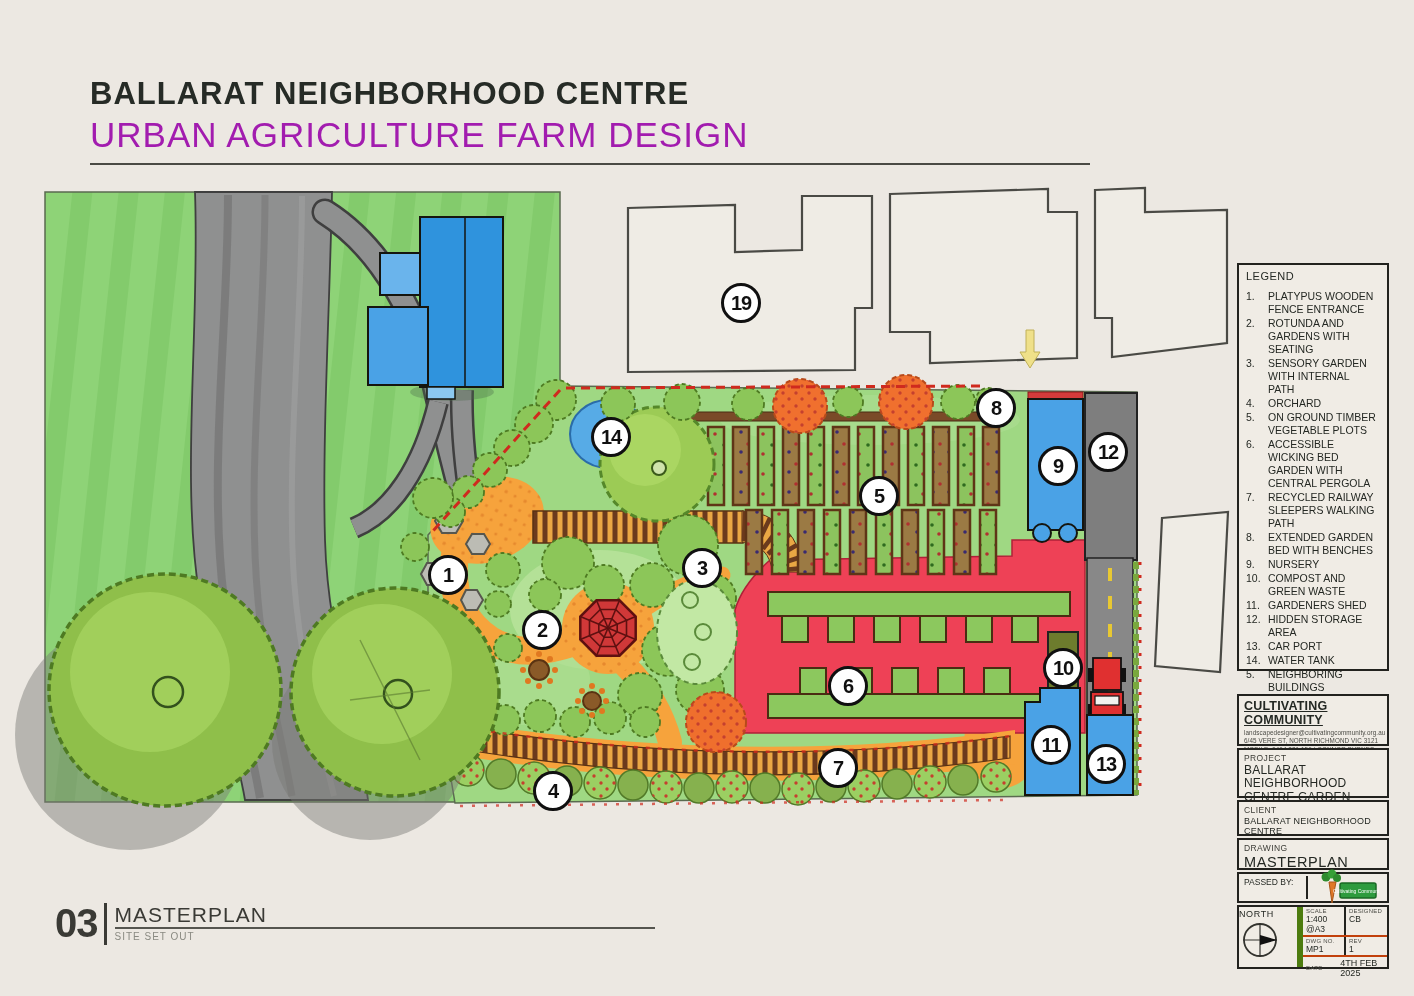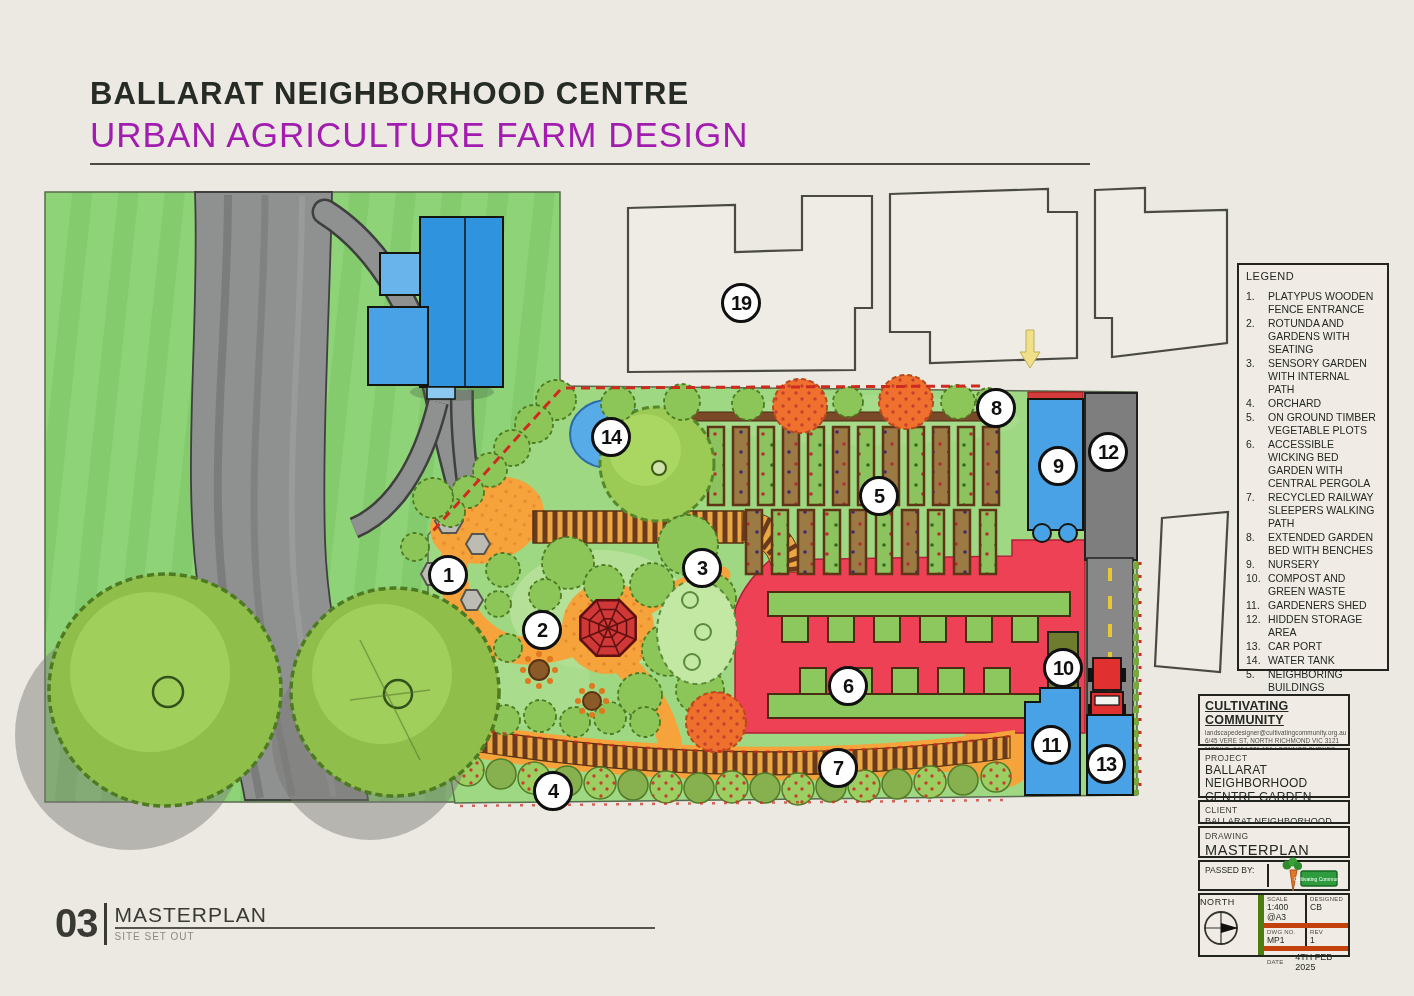--- a/index.html
+++ b/index.html
@@ -22,42 +22,42 @@
   
   .legend{position:absolute;left:1237px;top:263px;width:152px;height:408px;border:2px solid #22221e;
           box-sizing:border-box;background:#f0ece5;padding:5px 4px 4px 7px;}
   .legend .ltitle{font-size:11px;letter-spacing:.5px;margin-bottom:8px;}
   .legend ol{list-style:none;margin:0;padding:0;}
   .legend li{display:flex;margin-bottom:1px;}
   .legend .num{width:22px;flex:none;font-size:10.5px;line-height:13px;}
   .legend .txt{flex:1;font-size:10.5px;line-height:13px;max-width:108px;}
 
   
-  .tblock{position:absolute;left:1198px;top:694px;width:152px;}
+  .tblock{position:absolute;left:1237px;top:694px;width:152px;}
   .tb-box{border:2px solid #22221e;background:#f0ece5;box-sizing:border-box;margin-bottom:2px;
           padding:3px 5px;position:relative;}
   .co-name{font-size:12.5px;font-weight:bold;letter-spacing:.2px;text-decoration:underline;}
   .co-line{font-size:6.3px;color:#4b4b45;margin-top:1.5px;letter-spacing:.1px;}
   .tb-label{font-size:8.5px;color:#3c3c36;letter-spacing:.4px;}
   .tb-value{font-size:12px;line-height:1.12;letter-spacing:.2px;margin-top:1px;}
   .tb-value.small{font-size:9px;}
   .tb-value.big{font-size:14.5px;letter-spacing:.6px;}
   .passed{display:flex;height:40px;}
   .passed .pl{width:62px;border-right:2px solid #22221e;font-size:8.5px;padding-top:1px;}
   .passed .logo{flex:1;display:flex;align-items:center;justify-content:center;}
   .gridbox{display:flex;padding:0;height:64px;}
   .gb-left{width:58px;border-right:6px solid #4d7c0f;text-align:left;padding-top:2px;}
   .gb-left .nlbl{font-size:9px;letter-spacing:.6px;}
   .gb-right{flex:1;display:flex;flex-direction:column;}
-  .gb-row{display:flex;border-bottom:5px solid #c2410c;flex:1;}
+  .gb-row{display:flex;border-bottom:2px solid #c2410c;flex:1;}
   .gb-cell{flex:1;padding:1px 3px;border-right:2px solid #22221e;}
   .gb-cell:last-child{border-right:none;}
   .gb-lab{font-size:6px;color:#4b4b45;letter-spacing:.2px;}
   .gb-val{font-size:8.5px;margin-top:0px;}
-  .gb-date{display:flex;align-items:center;padding:1px 3px;gap:12px;}
+  .gb-date{display:flex;align-items:center;padding:1px 3px;gap:18px;}
   .gb-date .gb-val{font-size:9px;}
 
   
   .dlabel{position:absolute;left:55px;top:903px;display:flex;align-items:flex-start;}
   .dlabel .dnum{font-size:40px;font-weight:600;color:#3a3a35;line-height:40px;letter-spacing:-1px;}
   .dlabel .dbar{width:3px;height:42px;background:#3a3a35;margin:0 8px 0 6px;}
   .dlabel .dtext{padding-top:2px;}
   .dlabel .dtitle{font-size:21px;letter-spacing:1px;color:#3a3a35;line-height:20px;}
   .dlabel .drule{width:540px;height:2px;background:#55554f;margin-top:2px;}
   .dlabel .dsub{font-size:10px;letter-spacing:1px;color:#8a8a82;margin-top:2px;}
@@ -506,21 +506,21 @@
   <div class="tb-box" style="height:52px">
     <div class="co-name">CULTIVATING COMMUNITY</div>
     <div class="co-line">landscapedesigner@cultivatingcommunity.org.au</div>
     <div class="co-line">6/45 VERE ST, NORTH RICHMOND VIC 3121</div>
     <div class="co-line">MOBILE: 0404 221 156 | CONNOR BYRNES</div>
   </div>
   <div class="tb-box" style="height:50px">
     <div class="tb-label">PROJECT</div>
     <div class="tb-value">BALLARAT NEIGHBORHOOD CENTRE GARDEN BUILD</div>
   </div>
-  <div class="tb-box" style="height:24px">
+  <div class="tb-box" style="height:36px">
     <div class="tb-label">CLIENT</div>
     <div class="tb-value small">BALLARAT NEIGHBORHOOD CENTRE</div>
   </div>
   <div class="tb-box" style="height:32px">
     <div class="tb-label">DRAWING</div>
     <div class="tb-value big">MASTERPLAN</div>
   </div>
   <div class="tb-box passed" style="height:31px;padding:2px 0 2px 5px">
     <div class="pl">PASSED BY:</div>
     <div class="logo">

